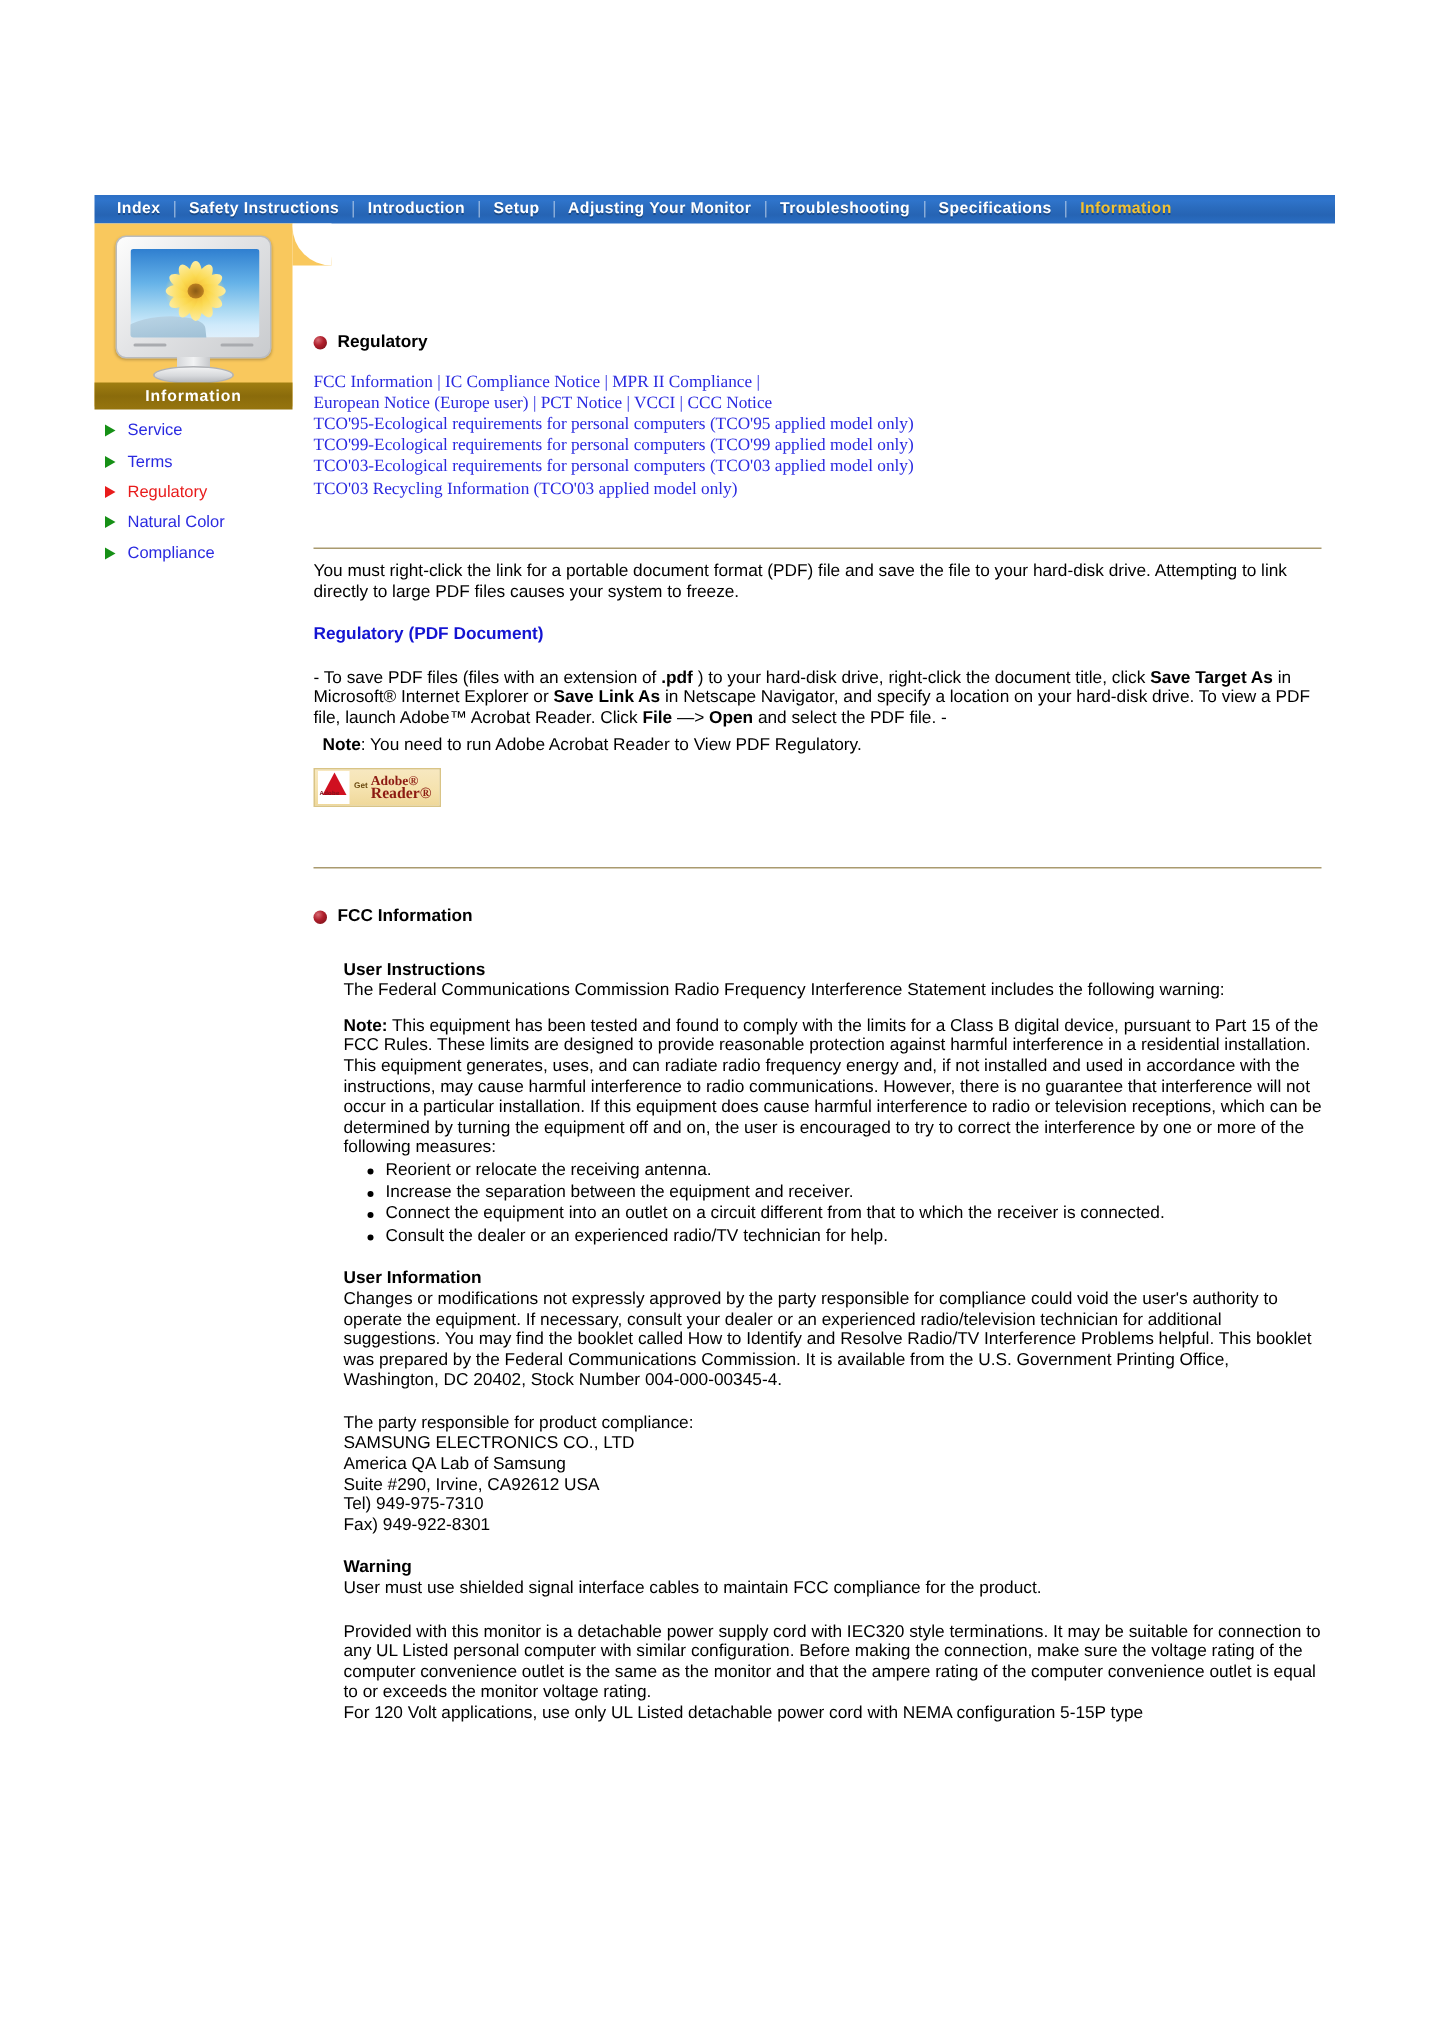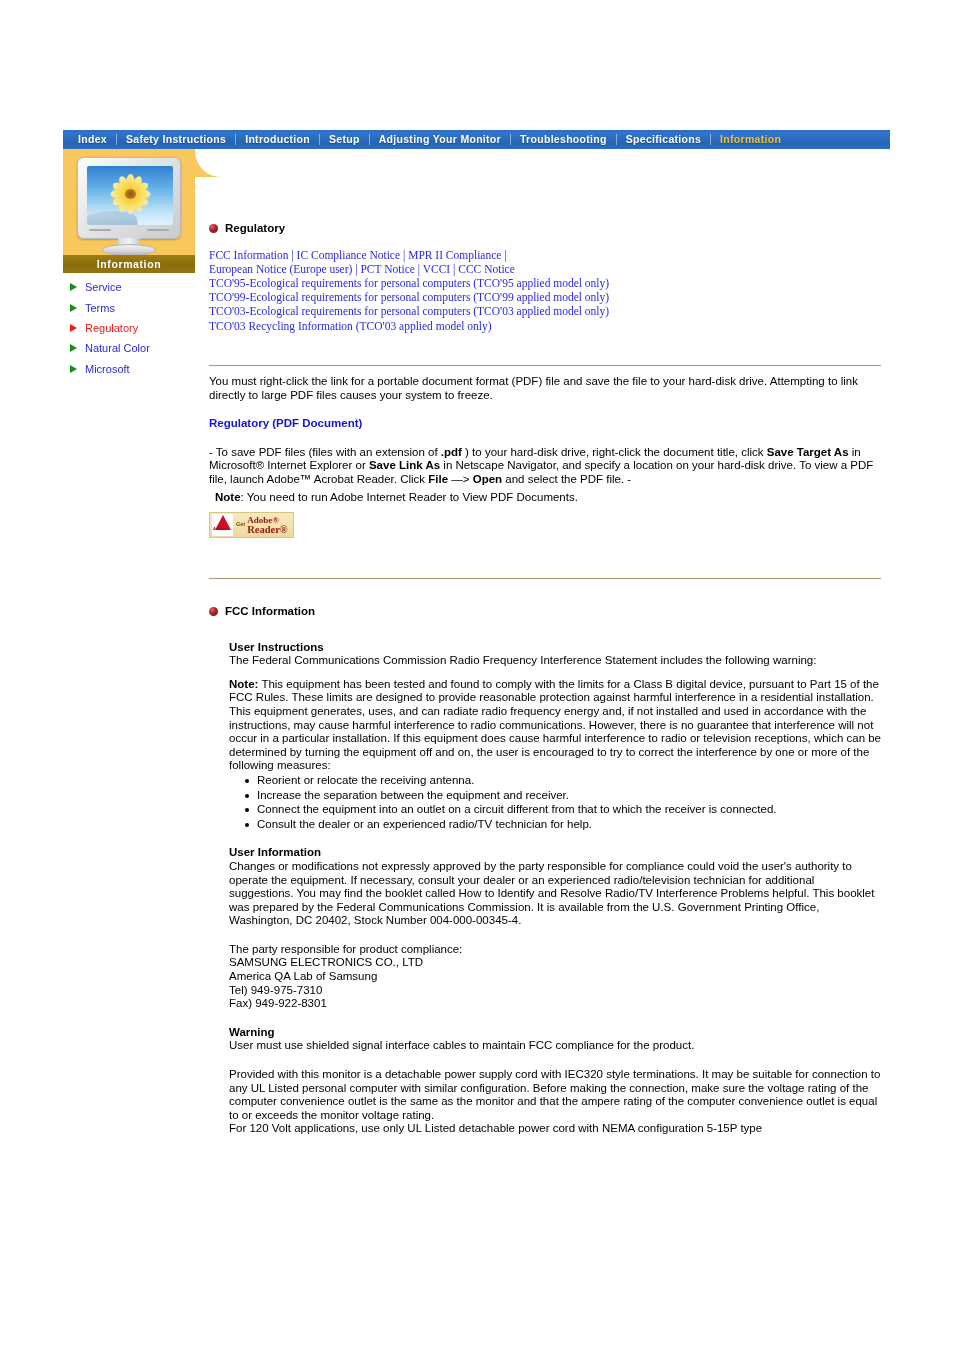--- a/index.html
+++ b/index.html
@@ -389,21 +389,21 @@
     <div class="side-link active">
       <span class="arrow"></span>
       <span class="label">Regulatory</span>
     </div>
     <div class="side-link">
       <span class="arrow"></span>
       <span class="label">Natural Color</span>
     </div>
     <div class="side-link">
       <span class="arrow"></span>
-      <span class="label">Microsoft</span>
+      <span class="label">Compliance</span>
     </div>
   </div>
 
   <div class="content">
 
     <div class="section-head">
       <span class="bullet-ball"></span>
       <span class="title">Regulatory</span>
     </div>
 
@@ -453,21 +453,21 @@
 
     <div class="gap-md"></div>
 
     <div>
       <span>- To save PDF files (files with an extension of </span><span class="bold">.pdf</span><span> ) to your hard-disk drive, right-click the document title, click </span><span class="bold">Save Target As</span><span> in Microsoft® Internet Explorer or </span><span class="bold">Save Link As</span><span> in Netscape Navigator, and specify a location on your hard-disk drive. To view a PDF file, launch Adobe™ Acrobat Reader. Click </span><span class="bold">File</span><span> —&gt; </span><span class="bold">Open</span><span> and select the PDF file. -</span>
     </div>
 
     <div style="height:4px"></div>
 
     <div style="padding-left:6px;">
-      <span class="bold">Note</span><span>: You need to run Adobe Internet Reader to View PDF Documents.</span>
+      <span class="bold">Note</span><span>: You need to run Adobe Acrobat Reader to View PDF Regulatory.</span>
     </div>
 
     <div style="height:8px"></div>
 
     <div class="adobe-badge">
       <span class="adobe-a">
         <span class="tri"></span>
         <span class="base">Adobe</span>
       </span>
       <span class="adobe-get">Get</span>
@@ -512,20 +512,21 @@
 
       <div class="sub-head">User Information</div>
       <div>Changes or modifications not expressly approved by the party responsible for compliance could void the user's authority to operate the equipment. If necessary, consult your dealer or an experienced radio/television technician for additional suggestions. You may find the booklet called How to Identify and Resolve Radio/TV Interference Problems helpful. This booklet was prepared by the Federal Communications Commission. It is available from the U.S. Government Printing Office, Washington, DC 20402, Stock Number 004-000-00345-4.</div>
 
       <div class="gap-md"></div>
 
       <div>
         <div>The party responsible for product compliance:</div>
         <div>SAMSUNG ELECTRONICS CO., LTD</div>
         <div>America QA Lab of Samsung</div>
+        <div>Suite #290, Irvine, CA92612 USA</div>
         <div>Tel) 949-975-7310</div>
         <div>Fax) 949-922-8301</div>
       </div>
 
       <div class="gap-md"></div>
 
       <div class="sub-head">Warning</div>
       <div>User must use shielded signal interface cables to maintain FCC compliance for the product.</div>
 
       <div class="gap-md"></div>

